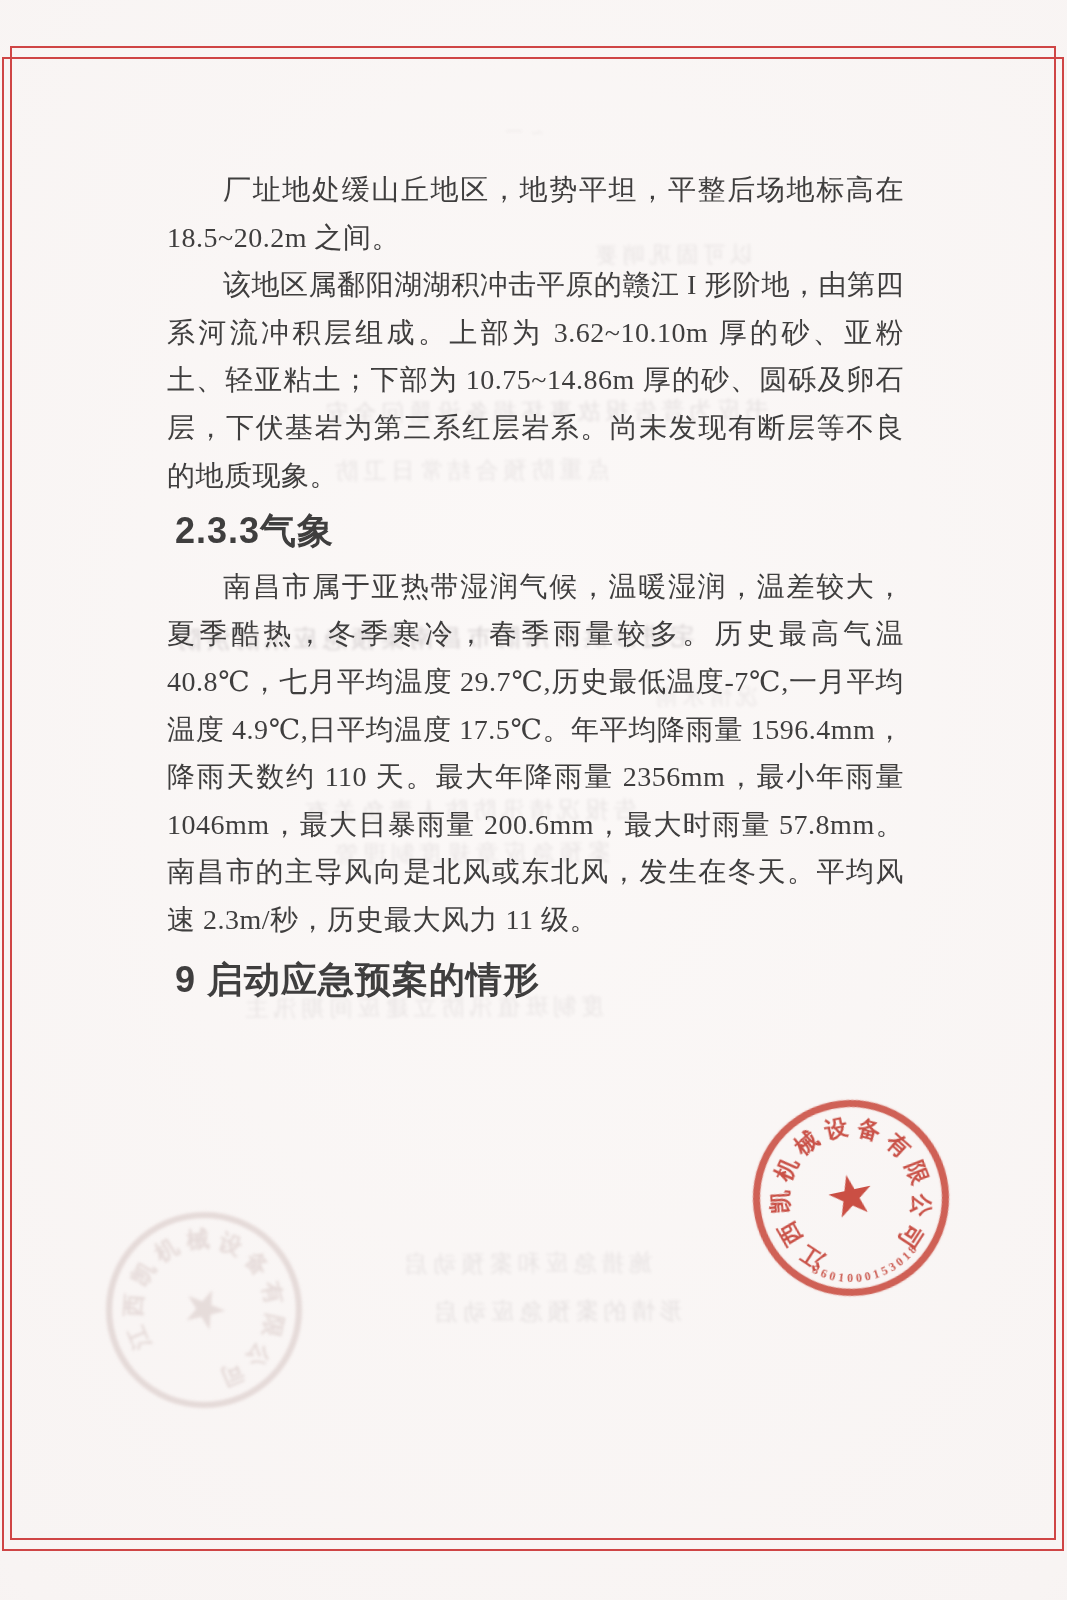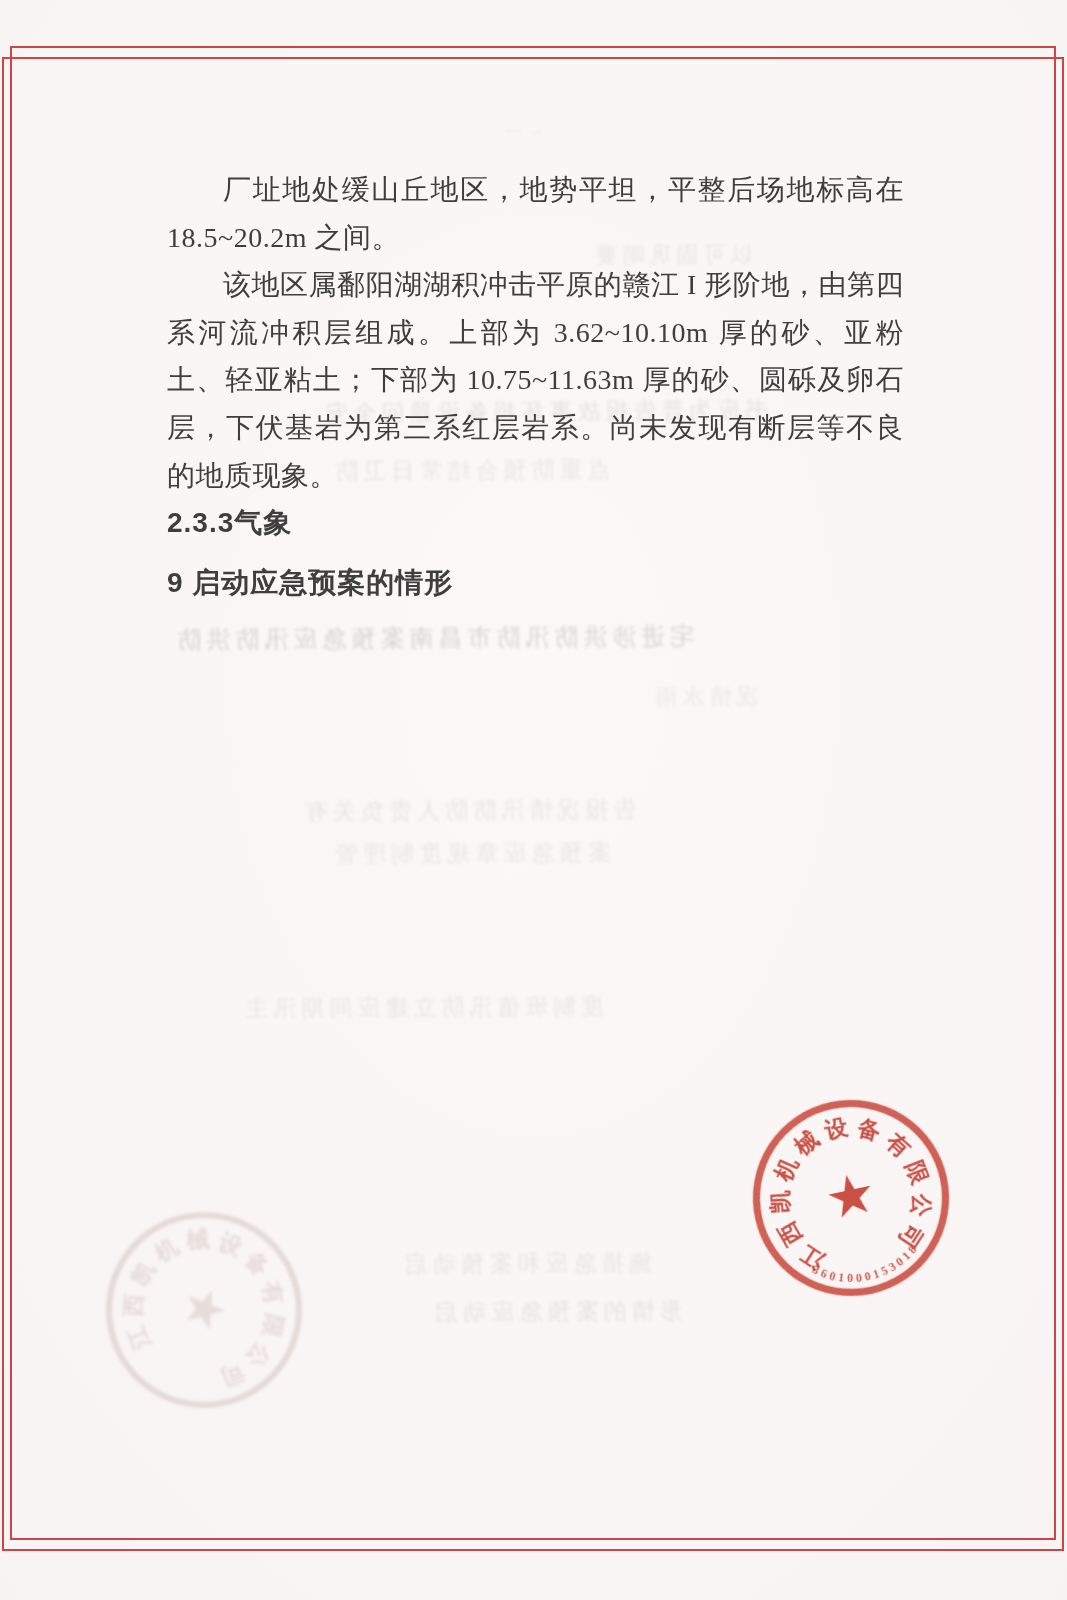--- a/index.html
+++ b/index.html
@@ -11,22 +11,22 @@
   .frame{position:absolute;border:2px solid var(--frame-red,#cf4545);box-sizing:border-box;}
   .fa{left:10px;top:46px;width:1046px;height:1494px;}
   .fb{left:2px;top:57px;width:1062px;height:1494px;}
 
   .content{
     position:absolute;left:167px;top:166px;width:737px;
     color:var(--ink,#3f3e3e);font-size:28px;line-height:47.6px;
   }
   .para{margin:0;text-indent:56px;text-align:justify;letter-spacing:.5px;}
   .head{
-    margin:0;font-family:"Liberation Sans","DejaVu Sans",sans-serif;
-    font-weight:700;font-size:28px;line-height:47.6px;letter-spacing:1px;
+    margin:8px;font-family:"Liberation Sans","DejaVu Sans",sans-serif;
+    font-weight:700;font-size:36px;line-height:47.6px;letter-spacing:1px;
   }
   .head-3{margin-top:12px;}
 
   .ghost-layer{position:absolute;inset:0;pointer-events:none;}
   .ghost{
     position:absolute;white-space:nowrap;transform:scaleX(-1) rotate(.4deg);
     filter:blur(1.8px);color:#6e6468;letter-spacing:5px;
     font-family:"Liberation Serif","DejaVu Serif",serif;
   }
 
@@ -66,22 +66,23 @@
       <div class="ghost" style="left: 650px; top: 682px; font-size: 22px; opacity: 0.11;">况情水雨</div>
       <div class="ghost" style="left: 300px; top: 795px; font-size: 23px; opacity: 0.13;">告报况情汛防防人责负关有</div>
       <div class="ghost" style="left: 330px; top: 838px; font-size: 23px; opacity: 0.12;">案预急应章规度制理管</div>
       <div class="ghost" style="left: 240px; top: 992px; font-size: 23px; opacity: 0.12;">度制班值汛防立建应间期汛主</div>
       <div class="ghost" style="left: 400px; top: 1248px; font-size: 23px; opacity: 0.13;">施措急应和案预动启</div>
       <div class="ghost" style="left: 430px; top: 1296px; font-size: 23px; opacity: 0.14;">形情的案预急应动启</div>
     </div>
 
   <main class="content">
     <p class="para">厂址地处缓山丘地区，地势平坦，平整后场地标高在 18.5~20.2m 之间。</p>
-    <p class="para">该地区属鄱阳湖湖积冲击平原的赣江 I 形阶地，由第四系河流冲积层组成。上部为 3.62~10.10m 厚的砂、亚粉土、轻亚粘土；下部为 10.75~11.63m 厚的砂、圆砾及卵石层，下伏基岩为第三系红层岩系。尚未发现有断层等不良的地质现象。</p>
+    <p class="para">该地区属鄱阳湖湖积冲击平原的赣江 I 形阶地，由第四系河流冲积层组成。上部为 3.62~10.10m 厚的砂、亚粉土、轻亚粘土；下部为 10.75~14.86m 厚的砂、圆砾及卵石层，下伏基岩为第三系红层岩系。尚未发现有断层等不良的地质现象。</p>
     <h2 class="head">2.3.3气象</h2>
+    <p class="para">南昌市属于亚热带湿润气候，温暖湿润，温差较大，夏季酷热，冬季寒冷，春季雨量较多。历史最高气温 40.8℃，七月平均温度 29.7℃,历史最低温度-7℃,一月平均温度 4.9℃,日平均温度 17.5℃。年平均降雨量 1596.4mm，降雨天数约 110 天。最大年降雨量 2356mm，最小年雨量 1046mm，最大日暴雨量 200.6mm，最大时雨量 57.8mm。南昌市的主导风向是北风或东北风，发生在冬天。平均风速 2.3m/秒，历史最大风力 11 级。</p>
     <h2 class="head head-3">9 启动应急预案的情形</h2>
   </main>
 
   <div id="stamp-faint" class="stamp stamp-faint">
     <span class="ring rf"></span>
     <span class="star sf">★</span>
   <span class="arc-char-faint" style="transform: rotate(-135deg) translateY(-70px);">江</span>
       <span class="arc-char-faint" style="transform: rotate(-108deg) translateY(-70px);">西</span>
       <span class="arc-char-faint" style="transform: rotate(-81deg) translateY(-70px);">凯</span>
       <span class="arc-char-faint" style="transform: rotate(-54deg) translateY(-70px);">机</span>

